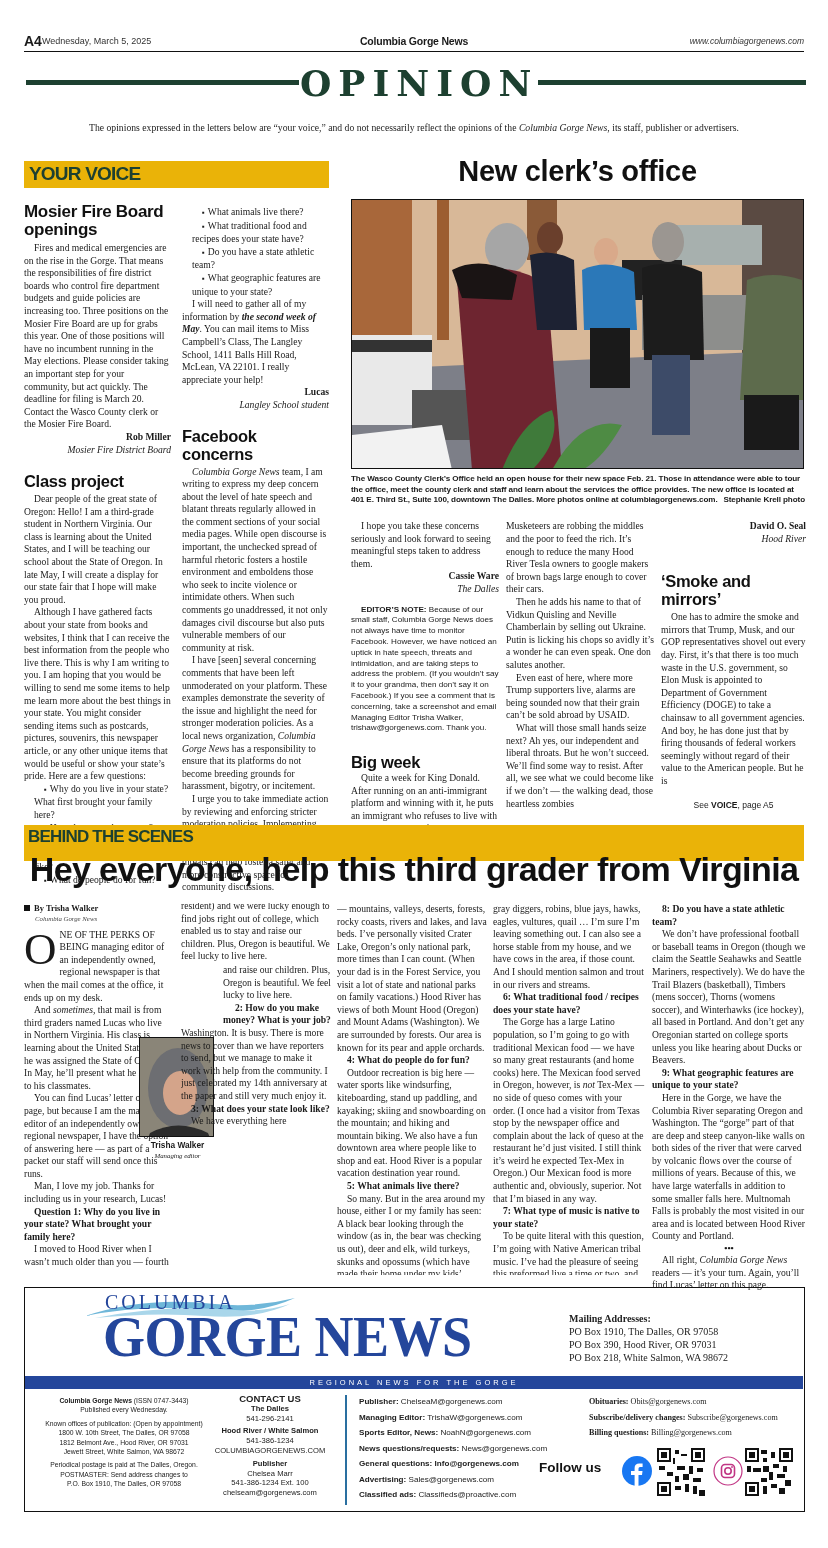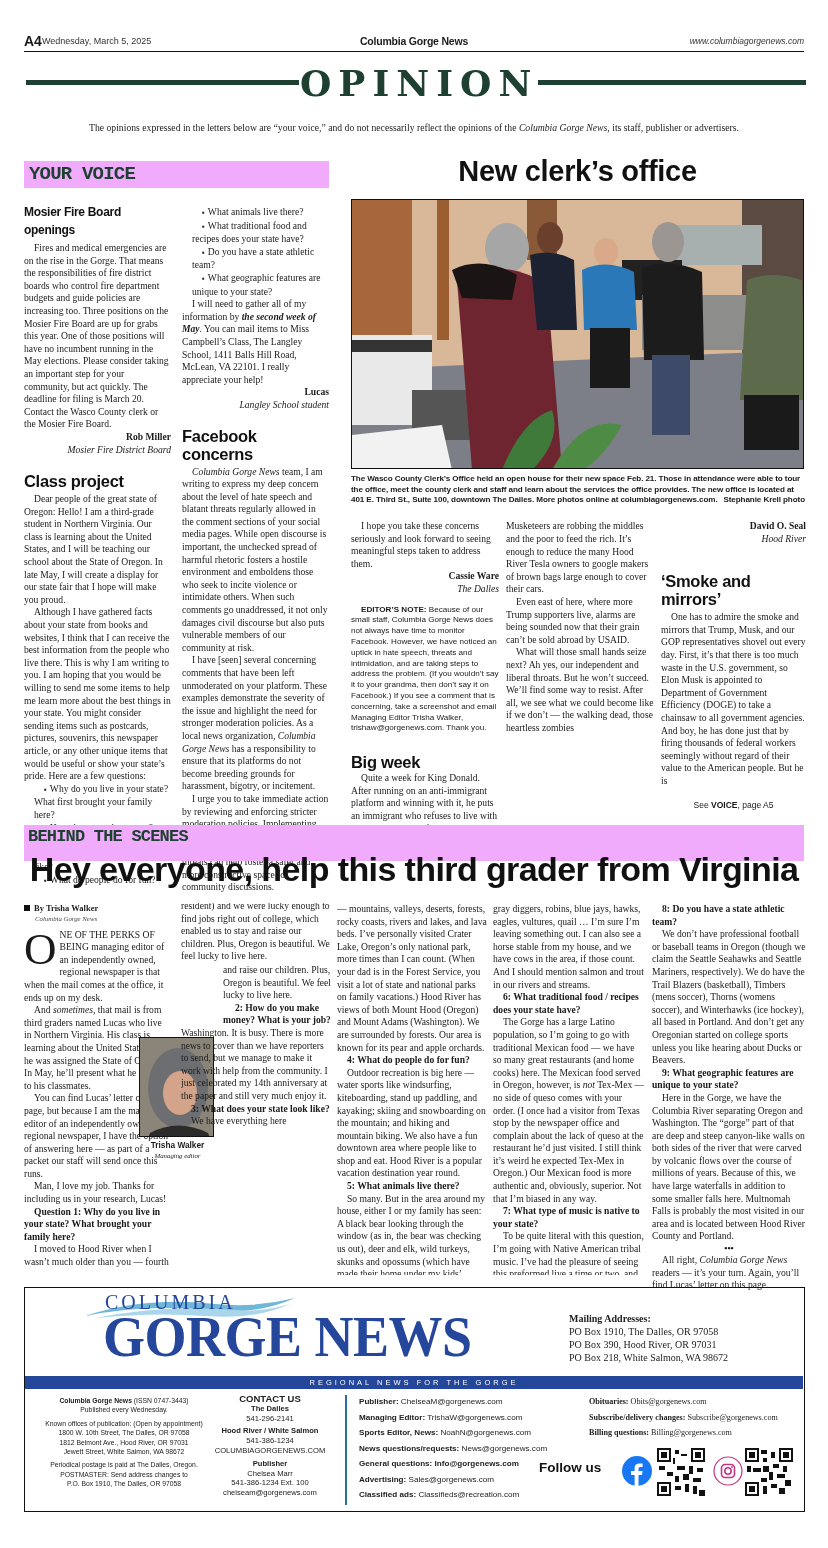--- a/index.html
+++ b/index.html
@@ -19,21 +19,21 @@
 
 #topbar{left:24px;top:33px;width:780px;height:19px;border-bottom:1.5px solid #111}
 #pageno{left:0;top:0;font-family:"Liberation Sans",sans-serif;font-weight:bold;font-size:14px}
 #dateline{left:18px;top:3px;font-family:"Liberation Sans",sans-serif;font-size:9px;color:#333}
 #mast{left:0;width:780px;top:2px;text-align:center;font-family:"Liberation Sans",sans-serif;font-weight:bold;font-size:10.5px;letter-spacing:-0.2px}
 #site{right:0;top:3px;font-family:"Liberation Sans",sans-serif;font-style:italic;font-size:8.5px;color:#333}
 #opinion-rule-l{left:26px;top:80px;width:273px;height:5px;background:#1d4030}
 #opinion-rule-r{left:538px;top:80px;width:268px;height:5px;background:#1d4030}
 #opinion-title{left:300px;top:62px;width:236px;text-align:center;font-family:"DejaVu Serif",serif;font-weight:bold;font-size:36px;letter-spacing:7px;color:#1d4030}
 #disclaimer{left:0;top:122px;width:828px;text-align:center;font-size:9.7px;color:#222}
-.sectionbar{background:#f0abfc;color:#1d4030;font-family:Liberation Mono, monospace;font-weight:bold;letter-spacing:-0.8px}
+.sectionbar{background:#eab308;color:#1d4030;font-family:Liberation Sans, sans-serif;font-weight:bold;letter-spacing:-0.8px}
 #yourvoice{left:24px;top:161px;width:305px;height:27px;font-size:19px;padding:2px 5px}
 #clerk-hed{left:345px;top:155px;width:465px;text-align:center;font-size:29px}
 #photo{left:351px;top:199px;width:453px;height:270px;border:1.5px solid #111;overflow:hidden;background:#c9a987}
 #caption{left:351px;top:474px;width:454px;font-family:"Liberation Sans",sans-serif;font-weight:bold;font-size:8.1px;line-height:10.6px;letter-spacing:-0.1px}
 #behind{left:24px;top:825px;width:780px;height:36px;font-size:17px;padding:2px 4px}
 #big-hed{left:24px;top:850px;width:780px;text-align:center;font-size:34px;letter-spacing:-0.6px}
 .editor-note{font-family:"Liberation Sans",sans-serif;font-size:8.1px;line-height:10.8px;text-indent:10px}
 .dropcap{float:left;font-size:45px;line-height:36px;margin:2px 3px 0 0;font-family:"Liberation Serif",serif}
 
 #footer{left:24px;top:1287px;width:781px;height:225px;border:1.5px solid #111}
@@ -63,21 +63,21 @@
 
 <div id="opinion-rule-l" class="abs"></div>
 <div id="opinion-title" class="abs">OPINION</div>
 <div id="opinion-rule-r" class="abs"></div>
 
 <div id="disclaimer" class="abs"><span>The opinions expressed in the letters below are “your voice,” and do not necessarily reflect the opinions of the </span><i>Columbia Gorge News</i><span>, its staff, publisher or advertisers.</span></div>
 
 <div id="yourvoice" class="abs sectionbar">YOUR VOICE</div>
 
 <div class="abs body-text" style="left:24px;top:203px;width:147px">
-  <h2 class="hed" style="font-size:12px;line-height:18px;margin-bottom:3px">Mosier Fire Board openings</h2>
+  <h2 class="hed" style="font-size:17px;line-height:18px;margin-bottom:3px">Mosier Fire Board openings</h2>
   <p>Fires and medical emergencies are on the rise in the Gorge. That means the responsibilities of fire district boards who control fire department budgets and guide policies are increasing too. Three positions on the Mosier Fire Board are up for grabs this year. One of those positions will have no incumbent running in the May elections. Please consider taking an important step for your community, but act quickly. The deadline for filing is March 20. Contact the Wasco County clerk or the Mosier Fire Board.</p>
   <div class="byline">Rob Miller</div>
   <div class="byline2">Mosier Fire District Board</div>
   <h2 class="hed" style="font-size:16.5px;line-height:18px;margin:16px 0 3px">Class project</h2>
   <p>Dear people of the great state of Oregon: Hello! I am a third-grade student in Northern Virginia. Our class is learning about the United States, and I will be teaching our school about the State of Oregon. In late May, I will create a display for our state fair that I hope will make you proud.</p>
   <p>Although I have gathered facts about your state from books and websites, I think that I can receive the best information from the people who live there. This is why I am writing to you. I am hoping that you would be willing to send me some items to help me learn more about the best things in your state. You might consider sending items such as postcards, pictures, souvenirs, this newspaper article, or any other unique items that would be useful or show your state’s pride. Here are a few questions:</p>
   <p class="bullet">Why do you live in your state? What first brought your family here?</p>
   <p class="bullet">How do you make money? What is your job?</p>
   <p class="bullet">What does your state look like?</p>
   <p class="bullet">What do people do for fun?</p>
@@ -143,20 +143,21 @@
   <div class="byline2">The Dalles</div>
   <p class="editor-note" style="margin-top:9px"><b>EDITOR’S NOTE:</b><span> Because of our small staff, Columbia Gorge News does not always have time to monitor Facebook. However, we have noticed an uptick in hate speech, threats and intimidation, and are taking steps to address the problem. (If you wouldn’t say it to your grandma, then don’t say it on Facebook.) If you see a comment that is concerning, take a screenshot and email Managing Editor Trisha Walker, trishaw@gorgenews.com. Thank you.</span></p>
   <h2 class="hed" style="font-size:16.5px;line-height:18px;margin:19px 0 1px">Big week</h2>
   <p style="height:63px;overflow:hidden">Quite a week for King Donald. After running on an anti-immigrant platform and winning with it, he puts an immigrant who refuses to live with his kids in charge of hacking our entire government. Elon and his Musketeers are robbing the middles and the poor to feed the rich. It’s enough to reduce the many Hood River Tesla owners to google makers of brown bags large enough to cover their cars.</p>
 </div>
 
 <div class="abs body-text" style="left:506px;top:520px;width:148px;height:302px;overflow:hidden">
   <p class="noind" style="height:76px;overflow:hidden;display:flex;flex-direction:column;justify-content:flex-end">
       <span>Quite a week for King Donald. After running on an anti-immigrant platform and winning with it, he puts an immigrant who refuses to live with his kids in charge of hacking our entire government. Elon and his Musketeers are robbing the middles and the poor to feed the rich. It’s enough to reduce the many Hood River Tesla owners to google makers of brown bags large enough to cover their cars.</span>
     </p>
+  <p>Then he adds his name to that of Vidkun Quisling and Neville Chamberlain by selling out Ukraine. Putin is licking his chops so avidly it’s a wonder he can even speak. One don salutes another.</p>
   <p>Even east of here, where more Trump supporters live, alarms are being sounded now that their grain can’t be sold abroad by USAID.</p>
   <p>What will those small hands seize next? Ah yes, our independent and liberal throats. But he won’t succeed. We’ll find some way to resist. After all, we see what we could become like if we don’t — the walking dead, those heartless zombies</p>
 </div>
 
 <div class="abs body-text" style="left:661px;top:520px;width:145px">
   <div class="byline">David O. Seal</div>
   <div class="byline2">Hood River</div>
   <h2 class="hed" style="font-size:16.5px;line-height:18px;margin:27px 0 3px">‘Smoke and mirrors’</h2>
   <p>One has to admire the smoke and mirrors that Trump, Musk, and our GOP representatives shovel out every day. First, it’s that there is too much waste in the U.S. government, so Elon Musk is appointed to Department of Government Efficiency (DOGE) to take a chainsaw to all government agencies. And boy, he has done just that by firing thousands of federal workers seemingly without regard of their value to the American people. But he is</p>
   <div class="sans" style="text-align:center;font-size:8.5px;margin-top:11px"><span>See </span><b>VOICE</b><span>, page A5</span></div>
@@ -267,21 +268,21 @@
 
   <div id="vrule" class="abs"></div>
 
   <div id="emails1" class="abs">
     <div><b>Publisher:</b><span> ChelseaM@gorgenews.com</span></div>
     <div><b>Managing Editor:</b><span> TrishaW@gorgenews.com</span></div>
     <div><b>Sports Editor, News:</b><span> NoahN@gorgenews.com</span></div>
     <div><b>News questions/requests:</b><span> News@gorgenews.com</span></div>
     <div><b>General questions:</b><b> Info@gorgenews.com</b></div>
     <div><b>Advertising:</b><span> Sales@gorgenews.com</span></div>
-    <div><b>Classified ads:</b><span> Classifieds@recreation.com</span></div>
+    <div><b>Classified ads:</b><span> Classifieds@proactive.com</span></div>
   </div>
 
   <div id="emails2" class="abs">
     <div><b>Obituaries:</b><span> Obits@gorgenews.com</span></div>
     <div><b>Subscribe/delivery changes:</b><span> Subscribe@gorgenews.com</span></div>
     <div><b>Billing questions:</b><span> Billing@gorgenews.com</span></div>
   </div>
 
   <div id="followus" class="abs">Follow us</div>
 

